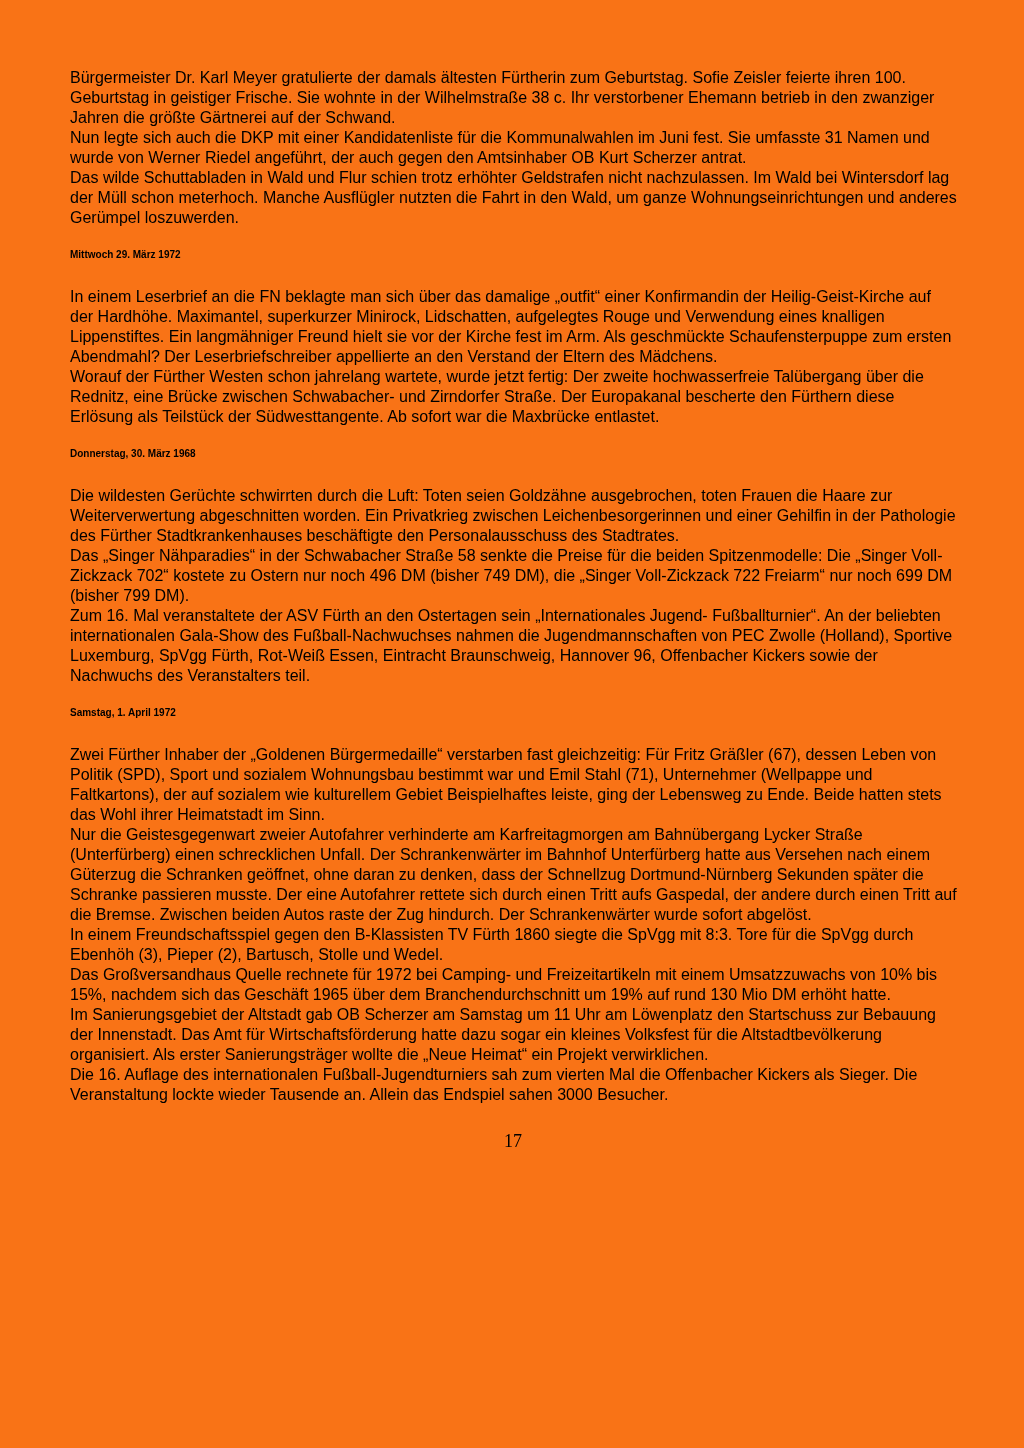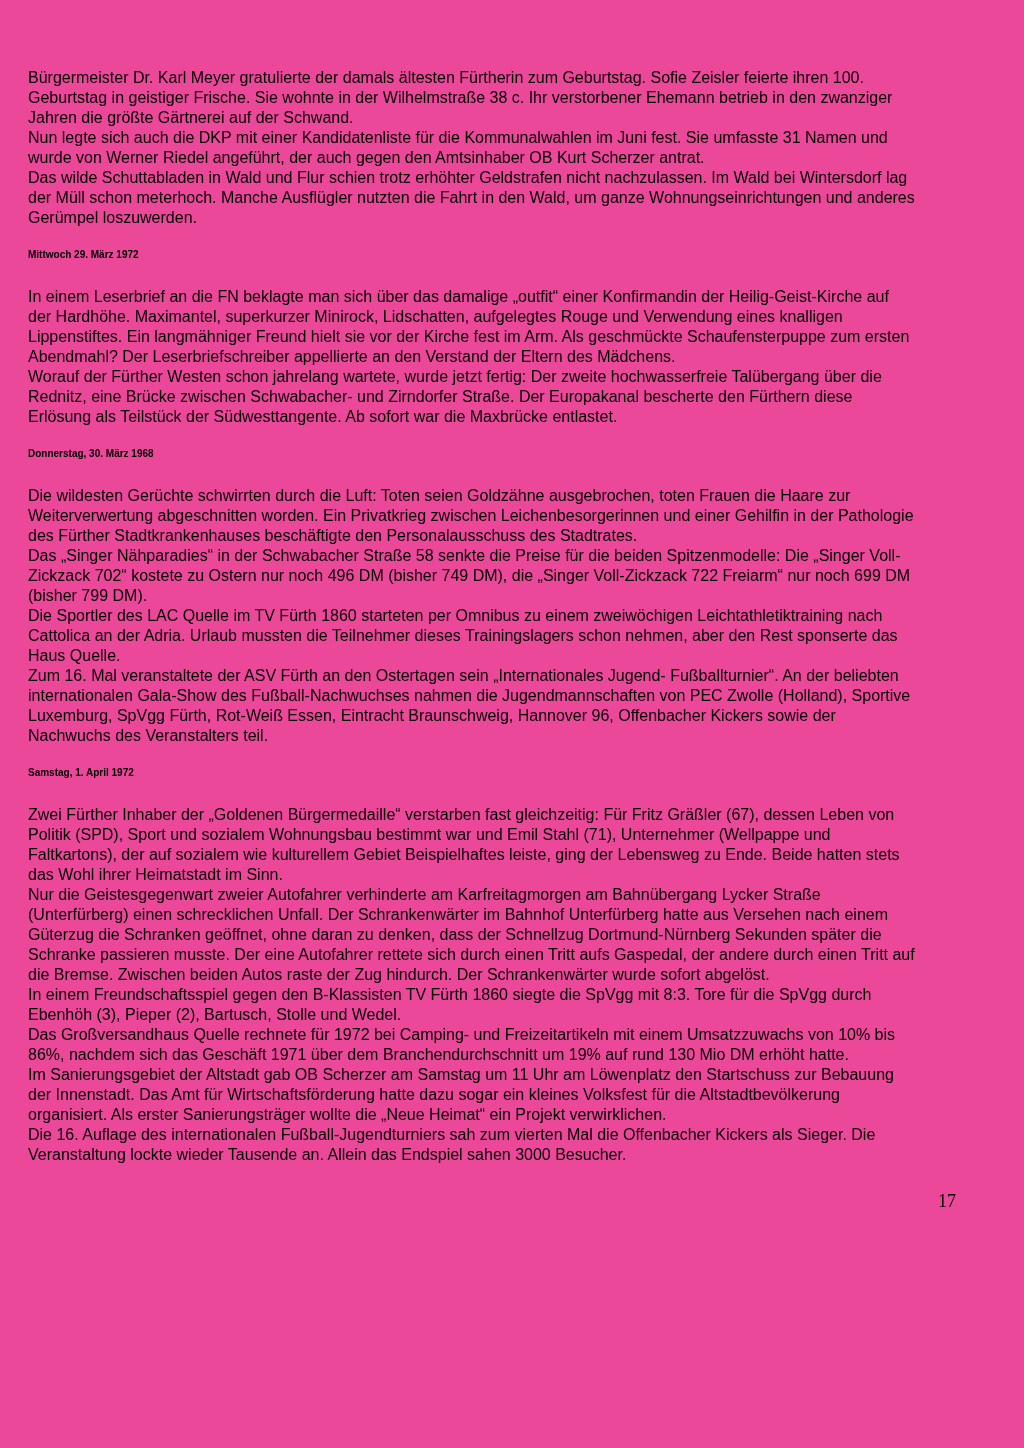--- a/index.html
+++ b/index.html
@@ -4,45 +4,45 @@
 <style>
   html, body {
     margin: 0;
     padding: 0;
     background: #ffffff;
   }
   .page {
     position: relative;
     width: 1024px;
     height: 1448px;
-    background: #ec4899;
+    background: #f97316;
     color: #000000;
     font-family: "Liberation Sans", sans-serif;
     font-size: 16px;
     line-height: 20px;
     box-sizing: border-box;
-    padding: 68px 68px 0 28px;
+    padding: 68px 68px 0 70px;
     overflow: hidden;
   }
   .content {
     width: 888px;
   }
   .content p {
     margin: 0;
     text-align: left;
   }
   .content h3 {
     font-size: 10px;
     line-height: 20px;
     font-weight: bold;
     margin: 17px 0 22px 0;
   }
   .page-number {
     margin-top: 26px;
-    text-align: right;
+    text-align: center;
     font-family: "Liberation Serif", serif;
     font-size: 18px;
     color: #000000;
   }
 </style>
 </head>
 <body>
 
 <div class="page">
   <div class="content">
@@ -51,28 +51,27 @@
     <p>Nun legte sich auch die DKP mit einer Kandidatenliste für die Kommunalwahlen im Juni fest. Sie umfasste 31 Namen und wurde von Werner Riedel angeführt, der auch gegen den Amtsinhaber OB Kurt Scherzer antrat.</p>
     <p>Das wilde Schuttabladen in Wald und Flur schien trotz erhöhter Geldstrafen nicht nachzulassen. Im Wald bei Wintersdorf lag der Müll schon meterhoch. Manche Ausflügler nutzten die Fahrt in den Wald, um ganze Wohnungseinrichtungen und anderes Gerümpel loszuwerden.</p>
 
     <h3>Mittwoch 29. März 1972</h3>
     <p>In einem Leserbrief an die FN beklagte man sich über das damalige „outfit“ einer Konfirmandin der Heilig-Geist-Kirche auf der Hardhöhe. Maximantel, superkurzer Minirock, Lidschatten, aufgelegtes Rouge und Verwendung eines knalligen Lippenstiftes. Ein langmähniger Freund hielt sie vor der Kirche fest im Arm. Als geschmückte Schaufensterpuppe zum ersten Abendmahl? Der Leserbriefschreiber appellierte an den Verstand der Eltern des Mädchens.</p>
     <p>Worauf der Fürther Westen schon jahrelang wartete, wurde jetzt fertig: Der zweite hochwasserfreie Talübergang über die Rednitz, eine Brücke zwischen Schwabacher- und Zirndorfer Straße. Der Europakanal bescherte den Fürthern diese Erlösung als Teilstück der Südwesttangente. Ab sofort war die Maxbrücke entlastet.</p>
 
     <h3>Donnerstag, 30. März 1968</h3>
     <p>Die wildesten Gerüchte schwirrten durch die Luft: Toten seien Goldzähne ausgebrochen, toten Frauen die Haare zur Weiterverwertung abgeschnitten worden. Ein Privatkrieg zwischen Leichenbesorgerinnen und einer Gehilfin in der Pathologie des Fürther Stadtkrankenhauses beschäftigte den Personalausschuss des Stadtrates.</p>
     <p>Das „Singer Nähparadies“ in der Schwabacher Straße 58 senkte die Preise für die beiden Spitzenmodelle: Die „Singer Voll-Zickzack 702“ kostete zu Ostern nur noch 496 DM (bisher 749 DM), die „Singer Voll-Zickzack 722 Freiarm“ nur noch 699 DM (bisher 799 DM).</p>
-    <p>Die Sportler des LAC Quelle im TV Fürth 1860 starteten per Omnibus zu einem zweiwöchigen Leichtathletiktraining nach Cattolica an der Adria. Urlaub mussten die Teilnehmer dieses Trainingslagers schon nehmen, aber den Rest sponserte das Haus Quelle.</p>
     <p>Zum 16. Mal veranstaltete der ASV Fürth an den Ostertagen sein „Internationales Jugend- Fußballturnier“. An der beliebten internationalen Gala-Show des Fußball-Nachwuchses nahmen die Jugendmannschaften von PEC Zwolle (Holland), Sportive Luxemburg, SpVgg Fürth, Rot-Weiß Essen, Eintracht Braunschweig, Hannover 96, Offenbacher Kickers sowie der Nachwuchs des Veranstalters teil.</p>
 
     <h3>Samstag, 1. April 1972</h3>
     <p>Zwei Fürther Inhaber der „Goldenen Bürgermedaille“ verstarben fast gleichzeitig: Für Fritz Gräßler (67), dessen Leben von Politik (SPD), Sport und sozialem Wohnungsbau bestimmt war und Emil Stahl (71), Unternehmer (Wellpappe und Faltkartons), der auf sozialem wie kulturellem Gebiet Beispielhaftes leiste, ging der Lebensweg zu Ende. Beide hatten stets das Wohl ihrer Heimatstadt im Sinn.</p>
     <p>Nur die Geistesgegenwart zweier Autofahrer verhinderte am Karfreitagmorgen am Bahnübergang Lycker Straße (Unterfürberg) einen schrecklichen Unfall. Der Schrankenwärter im Bahnhof Unterfürberg hatte aus Versehen nach einem Güterzug die Schranken geöffnet, ohne daran zu denken, dass der Schnellzug Dortmund-Nürnberg Sekunden später die Schranke passieren musste. Der eine Autofahrer rettete sich durch einen Tritt aufs Gaspedal, der andere durch einen Tritt auf die Bremse. Zwischen beiden Autos raste der Zug hindurch. Der Schrankenwärter wurde sofort abgelöst.</p>
     <p>In einem Freundschaftsspiel gegen den B-Klassisten TV Fürth 1860 siegte die SpVgg mit 8:3. Tore für die SpVgg durch Ebenhöh (3), Pieper (2), Bartusch, Stolle und Wedel.</p>
 
-    <p>Das Großversandhaus Quelle rechnete für 1972 bei Camping- und Freizeitartikeln mit einem Umsatzzuwachs von 10% bis 86%, nachdem sich das Geschäft 1971 über dem Branchendurchschnitt um 19% auf rund 130 Mio DM erhöht hatte.</p>
+    <p>Das Großversandhaus Quelle rechnete für 1972 bei Camping- und Freizeitartikeln mit einem Umsatzzuwachs von 10% bis 15%, nachdem sich das Geschäft 1965 über dem Branchendurchschnitt um 19% auf rund 130 Mio DM erhöht hatte.</p>
     <p>Im Sanierungsgebiet der Altstadt gab OB Scherzer am Samstag um 11 Uhr am Löwenplatz den Startschuss zur Bebauung der Innenstadt. Das Amt für Wirtschaftsförderung hatte dazu sogar ein kleines Volksfest für die Altstadtbevölkerung organisiert. Als erster Sanierungsträger wollte die „Neue Heimat“ ein Projekt verwirklichen.</p>
     <p>Die 16. Auflage des internationalen Fußball-Jugendturniers sah zum vierten Mal die Offenbacher Kickers als Sieger. Die Veranstaltung lockte wieder Tausende an. Allein das Endspiel sahen 3000 Besucher.</p>
 
   </div>
 
   <div class="page-number">17</div>
 </div>
 
 </body></html>

